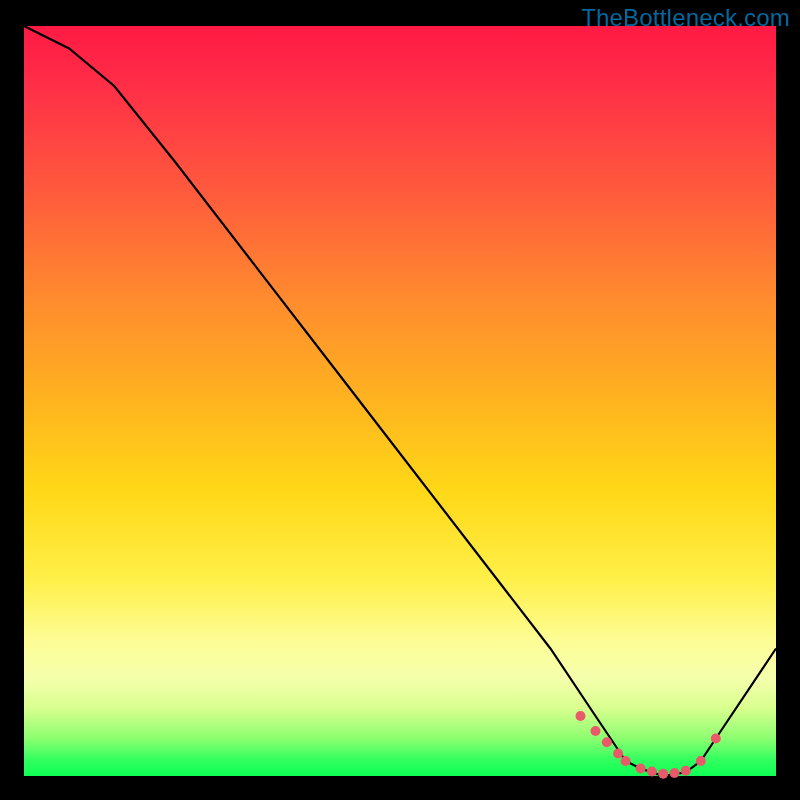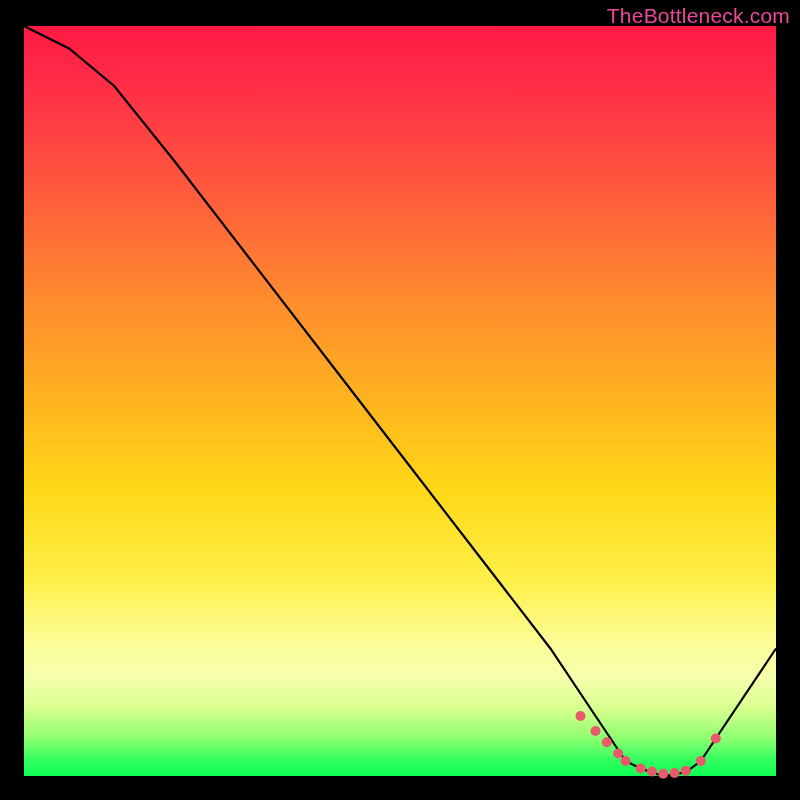--- a/index.html
+++ b/index.html
@@ -44,22 +44,22 @@
     position: absolute;
     inset: 0;
     width: 100%;
     height: 100%;
     overflow: visible;
   }
   .watermark {
     position: absolute;
     top: 4px;
     right: 10px;
-    color: #ec4899;
-    font-size: 21px;
+    color: #0369a1;
+    font-size: 24px;
     letter-spacing: 0.2px;
     user-select: none;
   }
 </style>
 </head>
 <body>
 
 <div class="watermark">TheBottleneck.com</div>
 
 <div class="frame">

